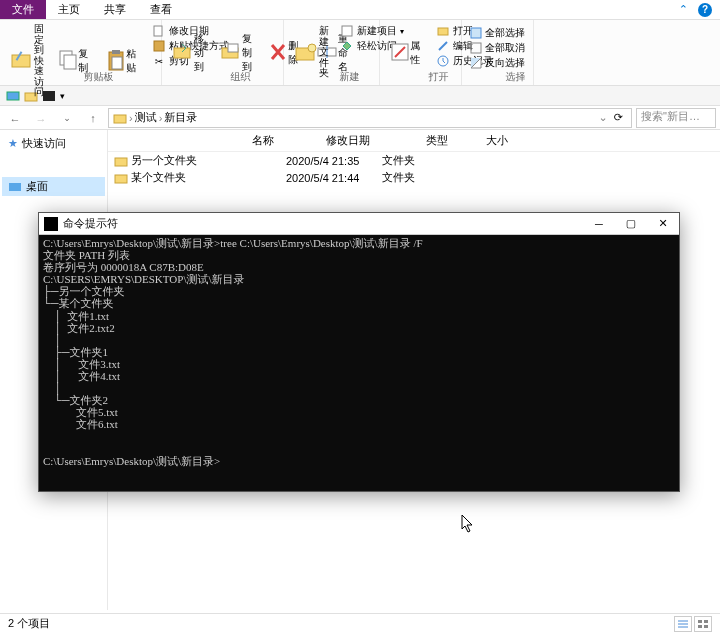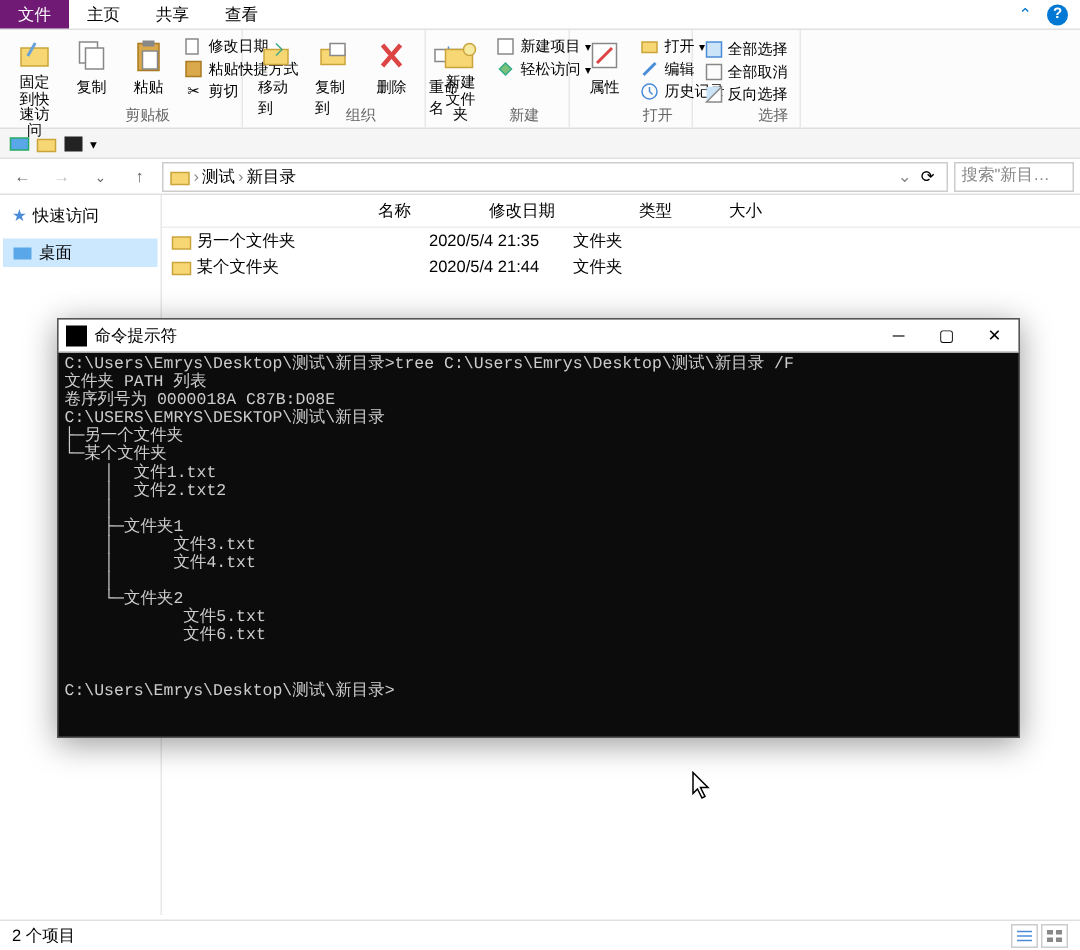--- a/index.html
+++ b/index.html
@@ -10,21 +10,21 @@
 .tab { padding: 2px 12px; font-size: 11px; cursor: pointer; }
 .tab.active { background: #701a75; color: #fff; }
 .tabs-right { margin-left: auto; display: flex; align-items: center; gap: 10px; }
 .help-icon { width: 14px; height: 14px; border-radius: 50%; background: #0078d4; color: #fff; display: flex; align-items: center; justify-content: center; font-size: 10px; font-weight: bold; }
 
 
 .ribbon { display: flex; height: 66px; background: #fcfcfc; border-bottom: 1px solid #e0e0e0; }
 .ribbon-group { display: flex; flex-direction: column; border-right: 1px solid #e8e8e8; padding: 2px 4px; position: relative; }
 .ribbon-group-label { position: absolute; bottom: 1px; left: 0; right: 0; text-align: center; font-size: 10px; color: #666; padding-left: 36px; }
 .ribbon-items { display: flex; flex: 1; }
-.ribbon-item { display: flex; flex-direction: column; align-items: center; justify-content: flex-start; padding: 2px 6px; cursor: pointer; font-size: 10px; }
+.ribbon-item { display: flex; flex-direction: row; align-items: center; justify-content: flex-start; padding: 2px 6px; cursor: pointer; font-size: 10px; }
 .ribbon-item-icon { width: 26px; height: 26px; display: flex; align-items: center; justify-content: center; margin-bottom: 1px; }
 .ribbon-small-list { display: flex; flex-direction: column; gap: 1px; padding: 2px 4px; }
 .ribbon-small-item { display: flex; align-items: center; gap: 3px; font-size: 10px; cursor: pointer; white-space: nowrap; }
 .ribbon-small-icon { width: 14px; height: 14px; display: inline-flex; align-items: center; justify-content: center; }
 
 
 .minibar { height: 20px; background: #f5f5f5; border-bottom: 1px solid #e0e0e0; display: flex; align-items: center; padding: 0 6px; gap: 4px; }
 .mini-icon { width: 14px; height: 14px; }
 
 
@@ -56,21 +56,21 @@
 .statusbar-right { margin-left: auto; display: flex; gap: 2px; }
 .view-btn { width: 18px; height: 16px; border: 1px solid #ccc; display: flex; align-items: center; justify-content: center; }
 
 
 .cmd-window { position: absolute; left: 38px; top: 212px; width: 642px; height: 280px; background: #0c0c0c; border: 1px solid #555; box-shadow: 0 4px 20px rgba(0,0,0,0.4); }
 .cmd-titlebar { height: 22px; background: #fff; display: flex; align-items: center; border-bottom: 1px solid #ccc; }
 .cmd-titlebar-icon { width: 14px; height: 14px; margin: 0 5px; background: #000; display: inline-block; }
 .cmd-title { font-size: 11px; flex: 1; }
 .cmd-controls { display: flex; }
 .cmd-ctrl { width: 32px; height: 20px; display: flex; align-items: center; justify-content: center; cursor: pointer; }
-.cmd-body { padding: 2px 4px; font-family: Liberation Mono, monospace; font-size: 11px; color: #cccccc; line-height: 1.1; white-space: pre; }
+.cmd-body { padding: 2px 4px; font-family: Liberation Serif, serif; font-size: 11px; color: #cccccc; line-height: 1.1; white-space: pre; }
 
 
 .cursor { position: absolute; left: 461px; top: 514px; pointer-events: none; }
 
 svg { display: block; }
 </style>
 </head>
 <body>
 
 <div class="tabs">
@@ -335,21 +335,21 @@
   </div>
   <div class="search-box">搜索"新目…</div>
 </div>
 
 <div class="main">
   <div class="sidebar">
     <div class="sidebar-item">
       <span style="color:#4a8cd8;">★</span>
       <span>快速访问</span>
     </div>
-    <div class="sidebar-item selected" style="margin-top:6px;">
+    <div class="sidebar-item selected" style="margin-top:24px;">
       <span>
           <svg width="14" height="12">
             <rect x="1" y="2" width="12" height="8" fill="#59a7e8"></rect>
           </svg>
         </span>
       <span>桌面</span>
     </div>
   </div>
 
   <div class="listview">

